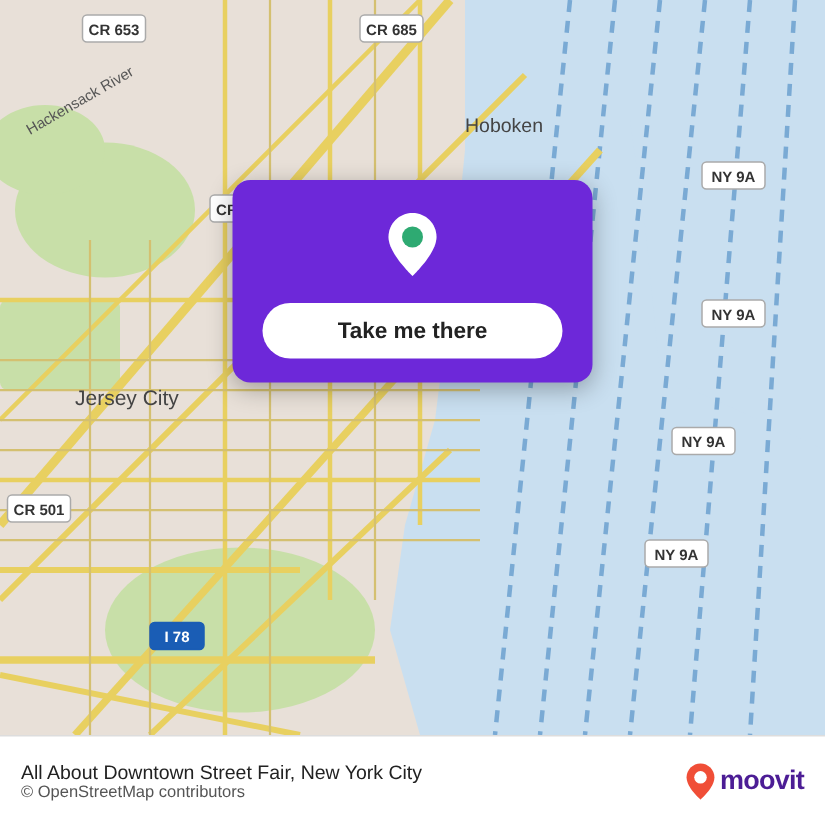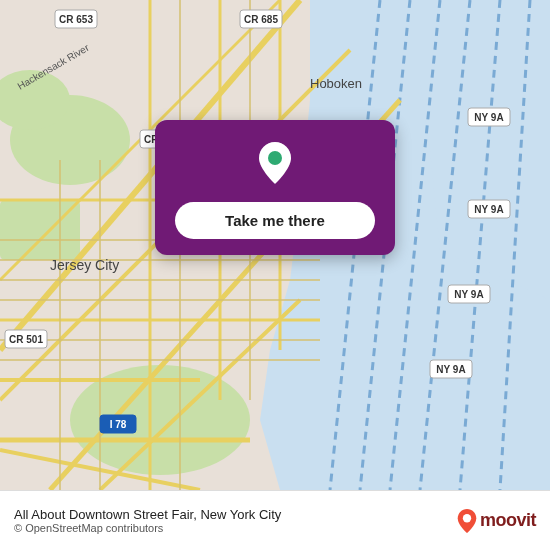--- a/index.html
+++ b/index.html
@@ -27,21 +27,21 @@
       position: absolute;
       top: 0; left: 0;
     }
 
     
     #overlay-card {
       position: absolute;
       top: 120px;
       left: 155px;
       width: 240px;
-      background: #701a75;
+      background: #6d28d9;
       border-radius: 12px;
       display: flex;
       flex-direction: column;
       align-items: center;
       padding: 18px 20px 16px;
       box-shadow: 0 4px 16px rgba(0,0,0,0.3);
     }
 
     #pin-icon {
       width: 52px;
@@ -93,21 +93,21 @@
     }
 
     #moovit-pin {
       width: 22px;
       height: 26px;
     }
 
     #moovit-text {
       font-size: 18px;
       font-weight: bold;
-      color: #7f1d1d;
+      color: #4c1d95;
       letter-spacing: -0.5px;
     }
 
     .bottom-left {
       display: flex;
       flex-direction: column;
       justify-content: center;
     }
   </style>
 </head>

